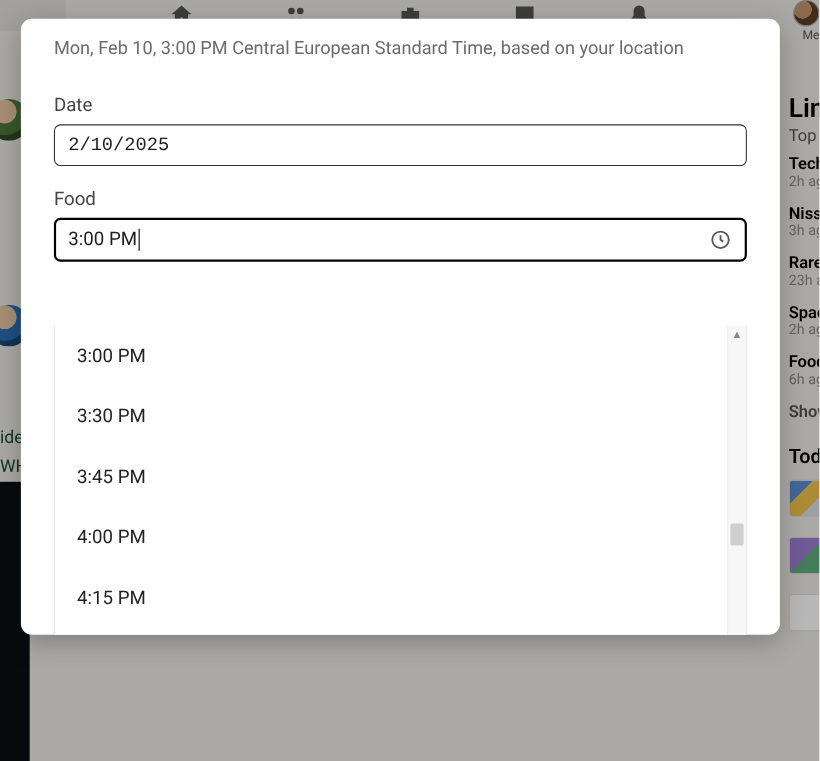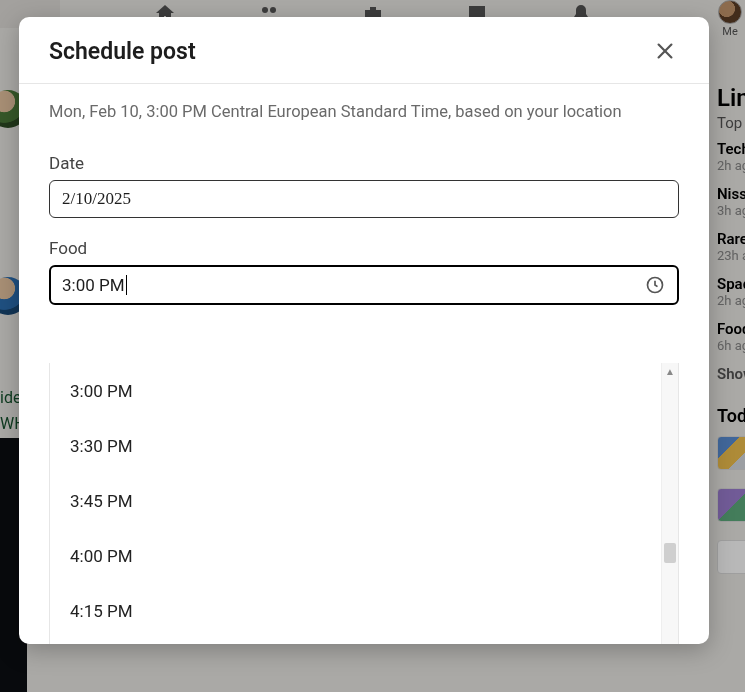--- a/index.html
+++ b/index.html
@@ -25,21 +25,21 @@
       align-items: center;
       justify-content: center;
       gap: 80px;
       color: #777;
     }
     .top-nav .nav-icon { width: 24px; height: 24px; color:#555; }
     .top-left {
       position: absolute; top:0; left:0; width:60px; height:28px; background:#e2e0db;
     }
     .top-right {
-      position: absolute; top:0; right:0; width:30px; display:flex; flex-direction:column; align-items:center;
+      position: absolute; top:0; right:0; width:30px; display:flex; flex-direction:column; align-items:flex-end;
     }
     .avatar {
       width:24px; height:24px; border-radius:50%; background: radial-gradient(circle at 35% 35%, #c2956b 0 40%, #5c3d26 42% 100%);
       border:1px solid #aaa;
     }
     .me-label { font-size:11px; color:#555; margin-top:1px;}
     .side-avatar {
       position:absolute; left:0; top:90px; width:27px; height:38px; overflow:hidden;
     }
     .side-avatar .c {
@@ -109,21 +109,21 @@
     .field-label { font-size:17px; color:#444; margin-bottom:7px; }
     .field-wrap { margin-bottom:20px; position:relative; }
     .text-input {
       width:100%;
       height:38px;
       border:1px solid #333;
       border-radius:6px;
       padding:0 12px;
       font-size:17px;
       color:#1d1d1d;
-      font-family:Liberation Serif, serif;
+      font-family:Liberation Mono, monospace;
       outline:none;
       background:#fff;
     }
     .clock-icon {
       position:absolute; right:12px; top:50%; transform:translateY(-50%);
       width:20px; height:20px; color:#555;
     }
     .cursor-pipe {
       display:inline-block; width:1px; height:20px; background:#000; vertical-align:middle; margin-left:1px;
     }
@@ -257,28 +257,20 @@
     <div class="rr-games">Today's games</div>
     <div class="game-tile gt1"></div>
     <div class="game-tile gt2"></div>
     <div class="game-tile gt3"></div>
   </div>
 </div>
 
 <div class="overlay"></div>
 
 <div class="modal">
-  <div class="modal-header">
-    <div class="modal-title">Schedule post</div>
-    <div class="close-btn">
-      <svg viewBox="0 0 24 24">
-          <path d="M5 5l14 14M19 5L5 19" stroke="currentColor" stroke-width="2.4" stroke-linecap="round" fill="none"></path>
-        </svg>
-    </div>
-  </div>
 
   <div class="modal-body" style="min-height:560px;">
     <div class="tz-info">Mon, Feb 10, 3:00 PM Central European Standard Time, based on your location</div>
 
     <div class="field-wrap">
       <div class="field-label">Date</div>
       <input class="text-input" type="text" value="2/10/2025" style="">
     </div>
 
     <div class="field-wrap" style="margin-bottom:0;">

